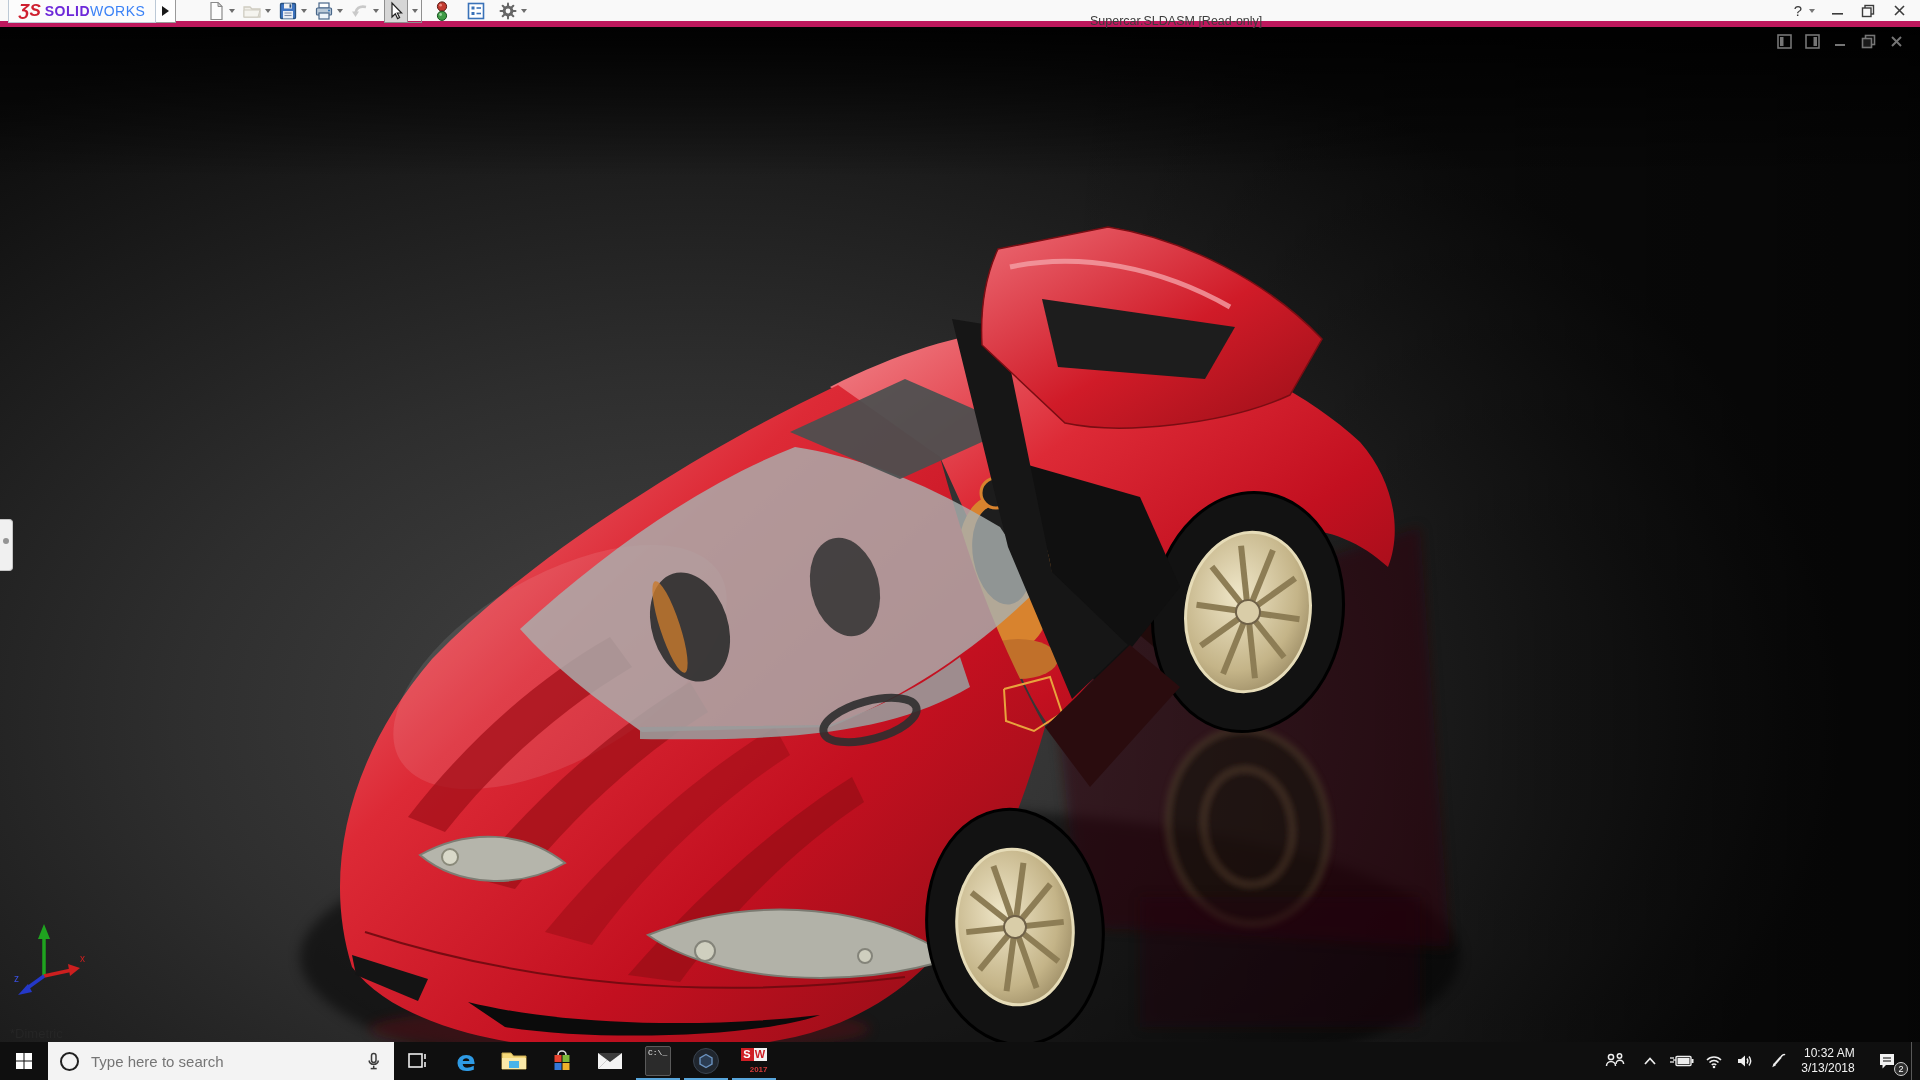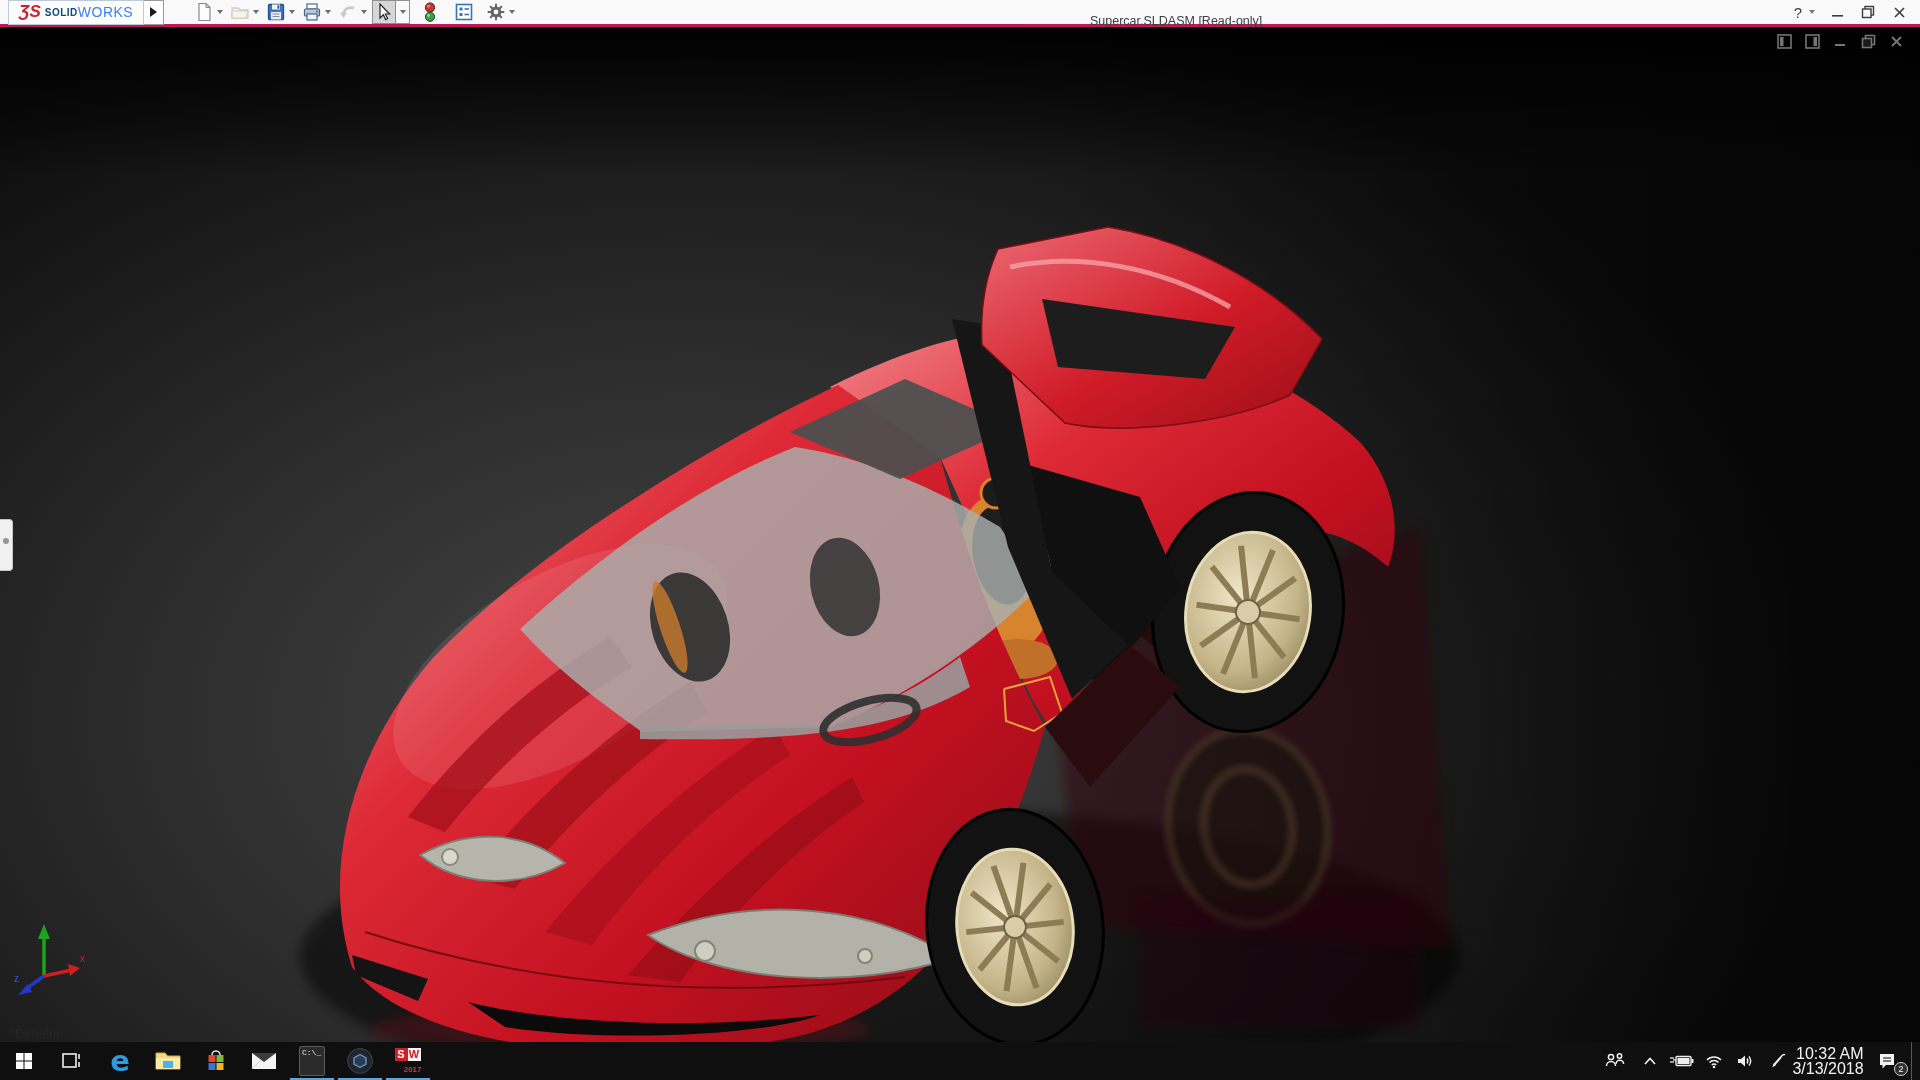--- a/index.html
+++ b/index.html
@@ -1,26 +1,26 @@
 <!DOCTYPE html>
 <html><head>
 <meta charset="utf-8">
 <style>
   * { margin:0; padding:0; box-sizing:border-box; }
   html,body { width:1920px; height:1080px; overflow:hidden; background:#000;
               font-family:"Liberation Sans", sans-serif; }
 
   
   .titlebar { position:absolute; top:0; left:0; width:1920px; height:27px;
-              background:#f9f9f9; border-bottom:3px solid #be185d;
+              background:#f9f9f9; border-bottom:6px solid #be185d;
               display:flex; align-items:center; z-index:30; }
   .logo-box { margin-left:8px; height:25px; padding:0 10px; display:flex; align-items:center;
               border:1px solid #bcc9d6; background:#fcfcfc; }
   .brand-prefix { font-style:italic; font-weight:bold; font-size:17px; color:#cf2030; margin-right:4px;}
-  .brand-solid  { font-weight:bold; font-size:10px; color:#0c4a6e; letter-spacing:.5px;}
+  .brand-solid  { font-weight:bold; font-size:14px; color:#6d28d9; letter-spacing:.5px;}
   .brand-works  { font-weight:normal; font-size:14px; color:#3b82f6; letter-spacing:.5px;}
   .flyout-box { width:20px; height:25px; border:1px solid #9a9a9a; border-left:none;
                 background:#fff; display:flex; align-items:center; justify-content:center; }
   .flyout-tri { width:0;height:0;border-top:5px solid transparent;border-bottom:5px solid transparent;
                 border-left:7px solid #1a1a1a; }
   .tools { display:flex; align-items:center; margin-left:28px; height:27px; }
   .tool { width:24px; height:24px; display:flex; align-items:center; justify-content:center; }
   .caret { width:0; height:0; border-left:3.5px solid transparent; border-right:3.5px solid transparent;
            border-top:4px solid #6d6d6d; margin:0 5px 0 1px; }
   .disabled { opacity:.5; filter:grayscale(60%); }
@@ -74,21 +74,21 @@
   .sw-box { width:27px; height:27px; position:relative; }
   .sw-row { display:flex; }
   .sw-s { width:13px; height:13px; background:#cf1f25; color:#fff; font-weight:bold; font-size:11px;
           display:flex; align-items:center; justify-content:center; }
   .sw-w { width:13px; height:13px; background:#f3f3f3; color:#cf1f25; font-weight:bold; font-size:11px;
           display:flex; align-items:center; justify-content:center; }
   .sw-year { position:absolute; right:0; bottom:1px; font-size:8px; font-weight:bold; color:#d43a3a; }
 
   .tray { margin-left:auto; display:flex; align-items:center; }
   .tray-slot { position:relative; height:38px; display:flex; align-items:center; justify-content:center; }
-  .clock { width:70px; text-align:right; color:#f2f2f2; font-size:16px; line-height:15px; padding-right:4px;}
+  .clock { width:70px; text-align:right; color:#f2f2f2; font-size:12px; line-height:15px; padding-right:4px;}
   .badge { position:absolute; right:3px; bottom:4px; width:14px; height:14px; border-radius:50%;
            background:#2e2e2e; border:1px solid #cfcfcf; color:#fff; font-size:9px;
            display:flex; align-items:center; justify-content:center; }
   .show-desktop { width:9px; border-left:1px solid #585858; height:38px; }
 </style>
 </head>
 <body>
 
 <div class="titlebar">
   <div class="logo-box">
@@ -406,20 +406,30 @@
 <div class="taskbar">
   <div class="start-btn">
     <svg width="18" height="18" viewBox="0 0 18 18">
       <rect x="1" y="1" width="7.5" height="7.5" fill="#fff"></rect>
       <rect x="9.5" y="1" width="7.5" height="7.5" fill="#fff"></rect>
       <rect x="1" y="9.5" width="7.5" height="7.5" fill="#fff"></rect>
       <rect x="9.5" y="9.5" width="7.5" height="7.5" fill="#fff"></rect>
     </svg>
   </div>
 
+  <div class="search-box">
+    <div class="search-ring"></div>
+    <input class="search-input" placeholder="Type here to search" style="">
+    <svg width="17" height="19" viewBox="0 0 17 19">
+      <rect x="6.5" y="1.5" width="4.5" height="9" rx="2.2" fill="none" stroke="#3c3c3c" stroke-width="1.5"></rect>
+      <path d="M4,8.5 a4.8,4.8 0 0 0 9.4,0" fill="none" stroke="#3c3c3c" stroke-width="1.5"></path>
+      <line x1="8.7" y1="13.6" x2="8.7" y2="16" stroke="#3c3c3c" stroke-width="1.5"></line>
+      <line x1="5.7" y1="16.6" x2="11.7" y2="16.6" stroke="#3c3c3c" stroke-width="1.5"></line>
+    </svg>
+  </div>
 
   <div class="app-row">
     <div class="slot">
       <svg width="22" height="22" viewBox="0 0 22 22">
         <rect x="2" y="4" width="13" height="13" fill="none" stroke="#eee" stroke-width="1.6"></rect>
         <line x1="18" y1="4" x2="18" y2="9" stroke="#eee" stroke-width="1.6"></line>
         <line x1="18" y1="12" x2="18" y2="17" stroke="#eee" stroke-width="1.6"></line>
       </svg>
     </div>
     <div class="slot">

